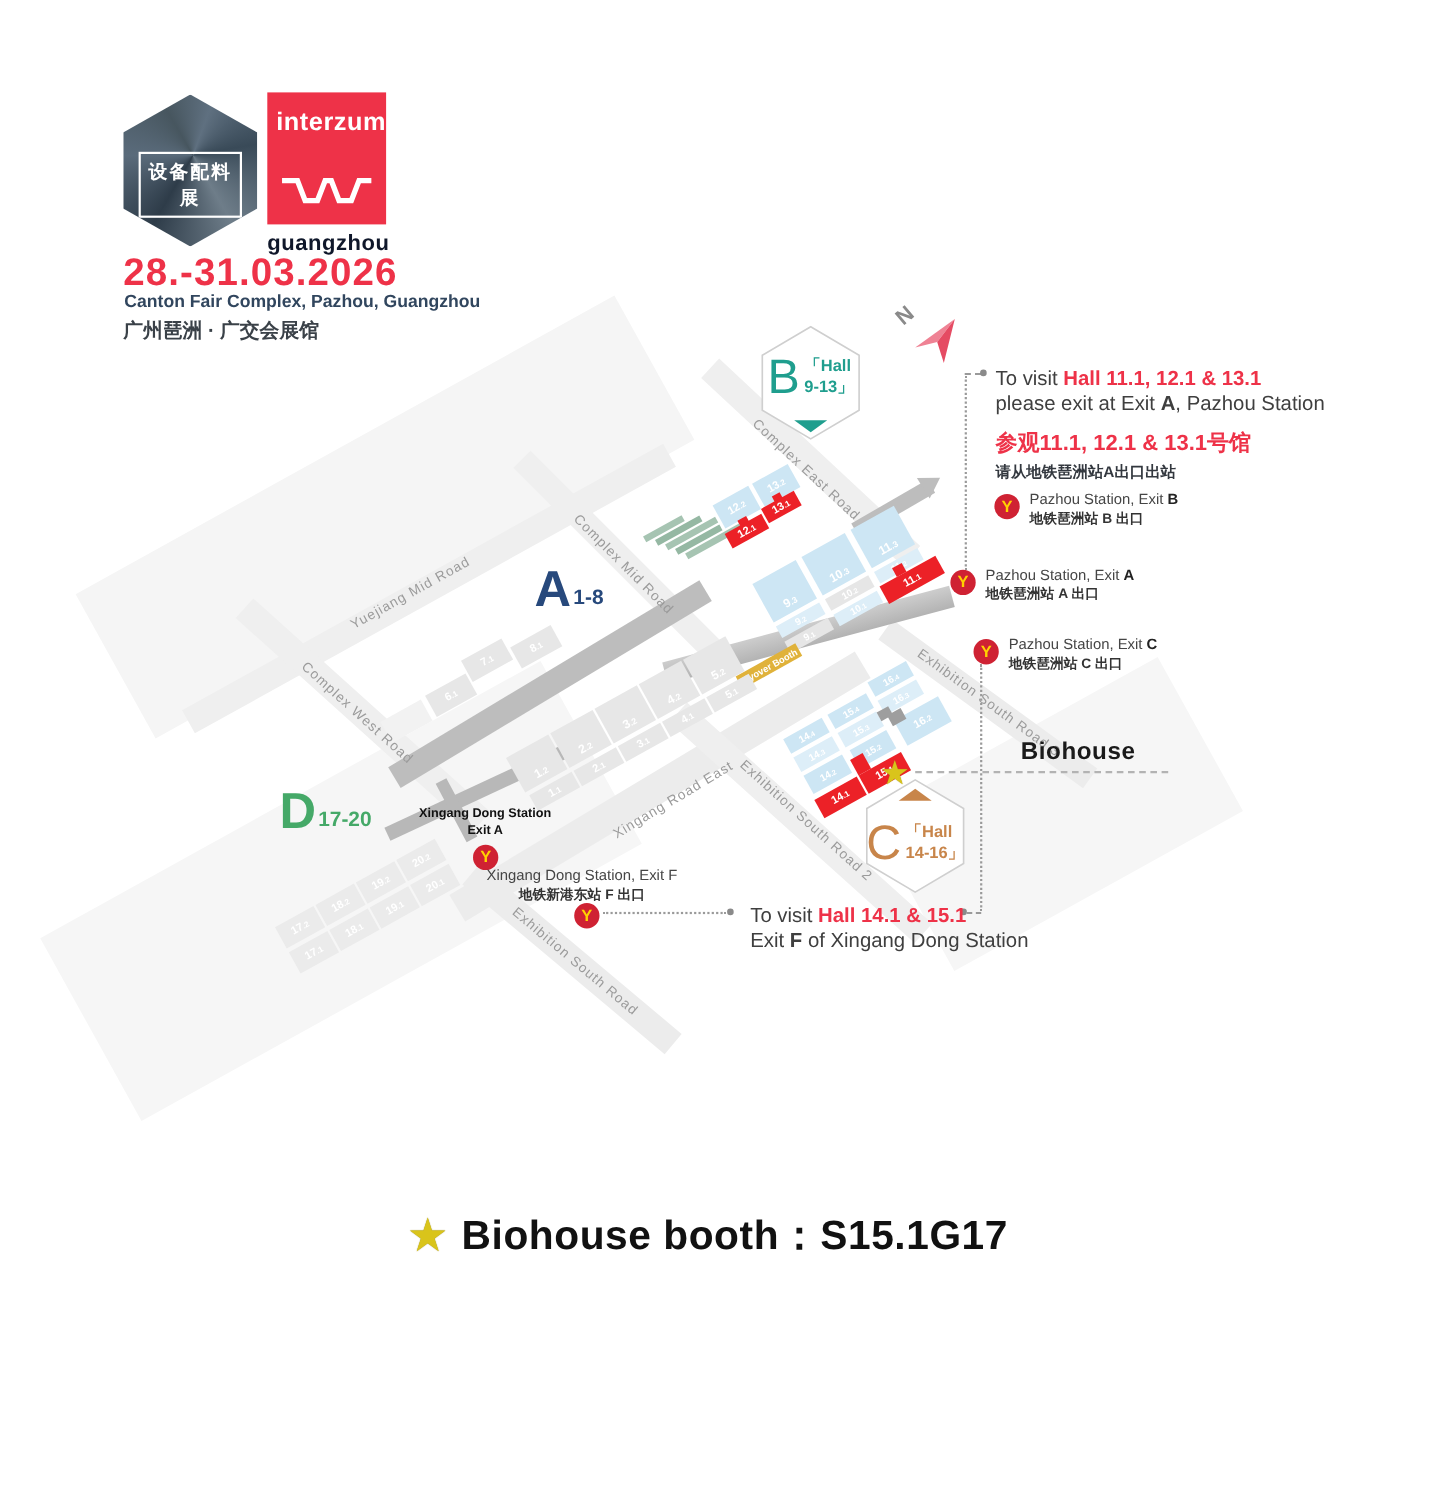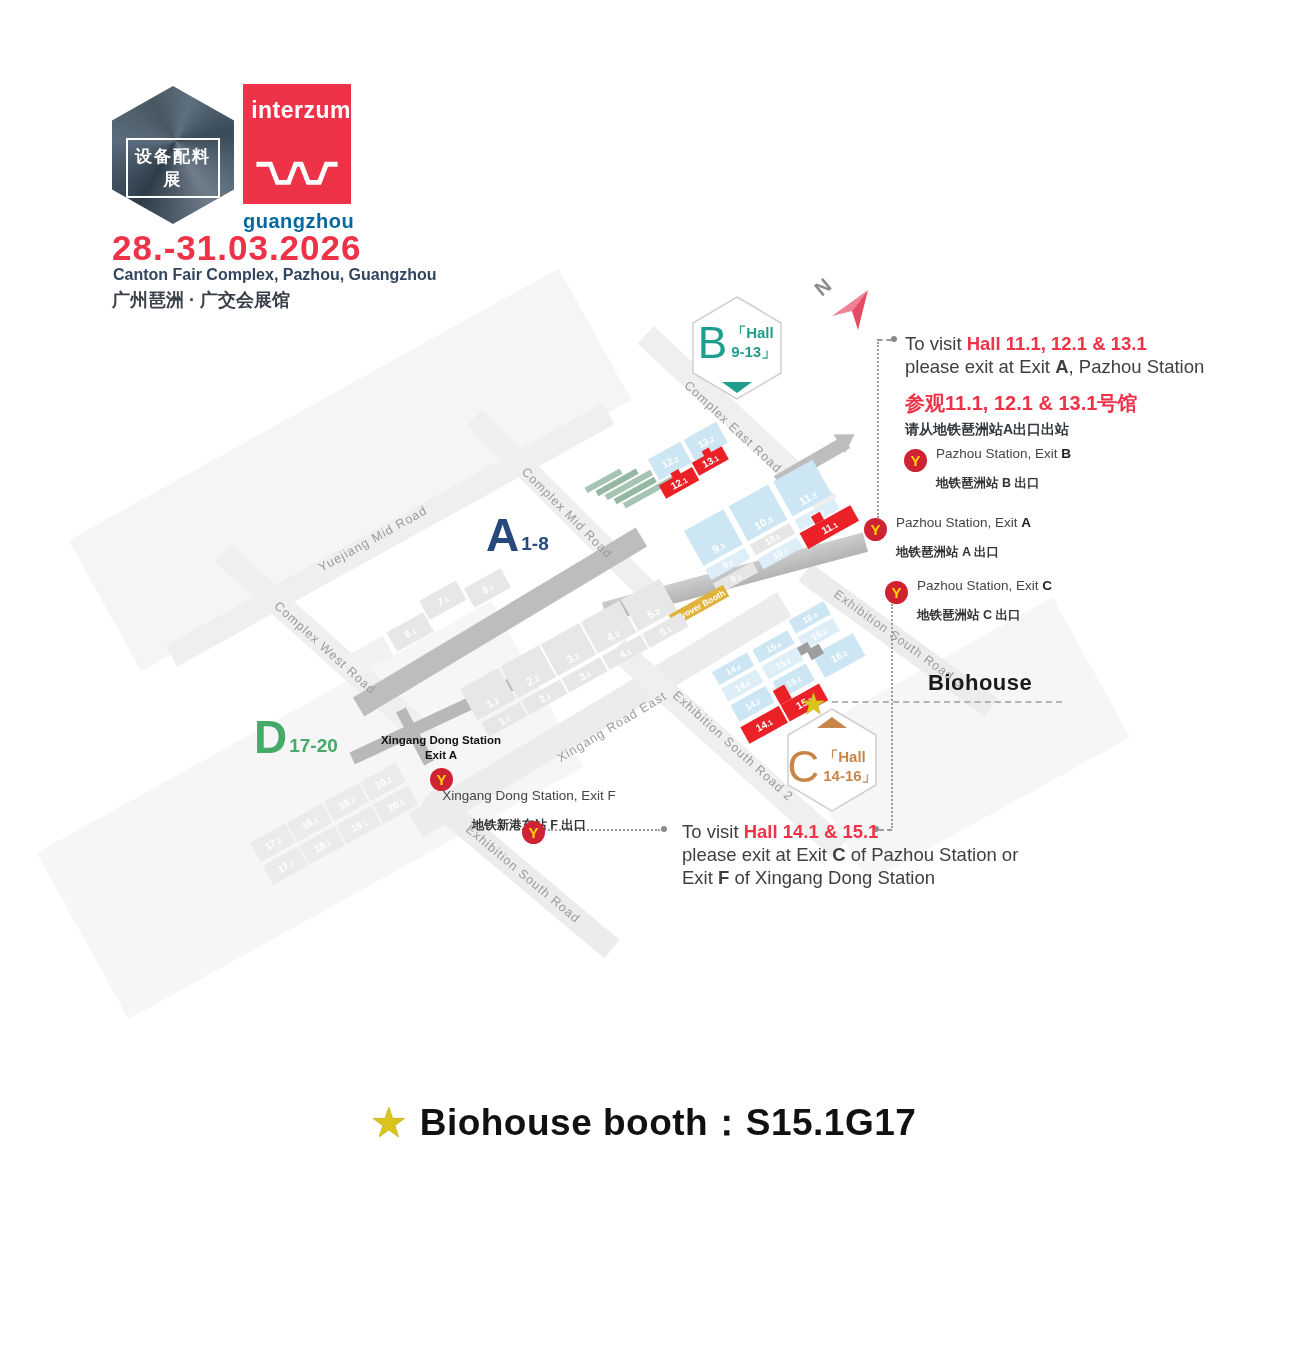--- a/index.html
+++ b/index.html
@@ -9,21 +9,21 @@
   
   .hexlogo{position:absolute;left:112px;top:86px;width:122px;height:138px;
     clip-path:polygon(50% 0,100% 25%,100% 75%,50% 100%,0 75%,0 25%);
     background:
       conic-gradient(from 20deg at 52% 40%,#5f7080,#394a58 60deg,#6e7d89 130deg,#2e3c49 190deg,#5a6b7b 250deg,#47565f 310deg,#5f7080);}
   .hexlogo .tag{position:absolute;left:14px;top:52px;right:14px;border:2px solid #fff;
     color:#fff;font-weight:bold;font-size:17px;letter-spacing:2px;text-align:center;padding:5px 0;}
   .izbox{position:absolute;left:243px;top:84px;width:108px;height:120px;background:#ee3248;}
   .izbox .word{color:#fff;font-weight:bold;font-size:23px;text-align:right;margin-top:13px;letter-spacing:0.5px;}
   .izbox svg{position:absolute;left:12px;bottom:10px;}
-  .izcity{position:absolute;left:243px;top:210px;width:108px;color:#0369a1;
+  .izcity{position:absolute;left:243px;top:210px;width:108px;color:#0f172a;
     font-weight:bold;font-size:20px;letter-spacing:0.5px;}
   .date{position:absolute;left:112px;top:228px;color:#ee3248;font-weight:bold;font-size:35px;letter-spacing:1px;}
   .venue-en{position:absolute;left:113px;top:266px;color:#31465e;font-weight:bold;font-size:16px;}
   .venue-cn{position:absolute;left:112px;top:288px;color:#3a4148;font-size:18px;font-weight:bold;}
   
   .pale,.road,.droad{position:absolute;}
   .pale{background:#f5f5f5;}
   .road{background:#efefef;}
   .droad{background:#bdbdbd;}
   .rlabel{position:absolute;color:#9b9b9b;font-size:12.5px;letter-spacing:1px;white-space:nowrap;
@@ -56,21 +56,21 @@
   .tri.up{top:9px;border-bottom:11px solid var(--c);}
   .area-label{position:absolute;display:flex;align-items:flex-end;font-weight:bold;}
   .area-label .big{font-size:46px;line-height:0.85;}
   .area-label .small{font-size:19px;margin-left:2px;}
   
   .metro{position:absolute;width:23px;height:23px;border-radius:50%;background:#cf2233;
     display:flex;align-items:center;justify-content:center;}
   .metro::before{content:"Y";color:#ffd200;font-weight:bold;font-size:15px;}
   .st-en{color:#454545;font-size:13.5px;white-space:nowrap;}
   .st-en b{color:#222;}
-  .st-cn{color:#333;font-weight:bold;font-size:12.5px;margin-top:14px;white-space:nowrap;}
+  .st-cn{color:#333;font-weight:bold;font-size:12.5px;margin-top:2px;white-space:nowrap;}
   .vdot{position:absolute;width:0;border-left:2px dotted #9a9a9a;}
   .hdash{position:absolute;height:0;border-top:2px dashed #9a9a9a;}
   .dot{position:absolute;width:6px;height:6px;border-radius:50%;background:#8a8a8a;}
   .bioline{position:absolute;left:832px;top:701px;width:230px;border-top:2px dashed #b3b3b3;}
   .biolabel{position:absolute;left:928px;top:670px;color:#1a1a1a;font-size:22px;font-weight:bold;letter-spacing:0.5px;}
   .star{position:absolute;color:#d9c41b;text-shadow:0 0 1px #9a8a10;}
   
   .note{position:absolute;font-size:18.5px;color:#3f3f3f;line-height:23px;}
   .note .red{color:#ee3248;font-weight:bold;}
   .note .cn1{color:#ee3248;font-weight:bold;font-size:20px;margin-top:12px;line-height:26px;}
@@ -383,20 +383,19 @@
 
 <div class="note" style="left:905px;top:332px">
   <div><span>To visit </span><span class="red">Hall 11.1, 12.1 &amp; 13.1</span></div>
   <div><span>please exit at Exit </span><b>A</b><span>, Pazhou Station</span></div>
   <div class="cn1">参观11.1, 12.1 &amp; 13.1号馆</div>
   <div class="cn2">请从地铁琶洲站A出口出站</div>
 </div>
 
 <div class="note" style="left:682px;top:820px">
   <div><span>To visit </span><span class="red">Hall 14.1 &amp; 15.1</span></div>
-  <div><span>please exit at Exit </span><b>C</b><span> of Pazhou Station or</span></div>
   <div><span>Exit </span><b>F</b><span> of Xingang Dong Station</span></div>
 </div>
 
 <div class="footer">
   <span class="fstar">★</span>
   <span class="ftext">Biohouse booth：S15.1G17</span>
 </div>
 
 </body></html>

